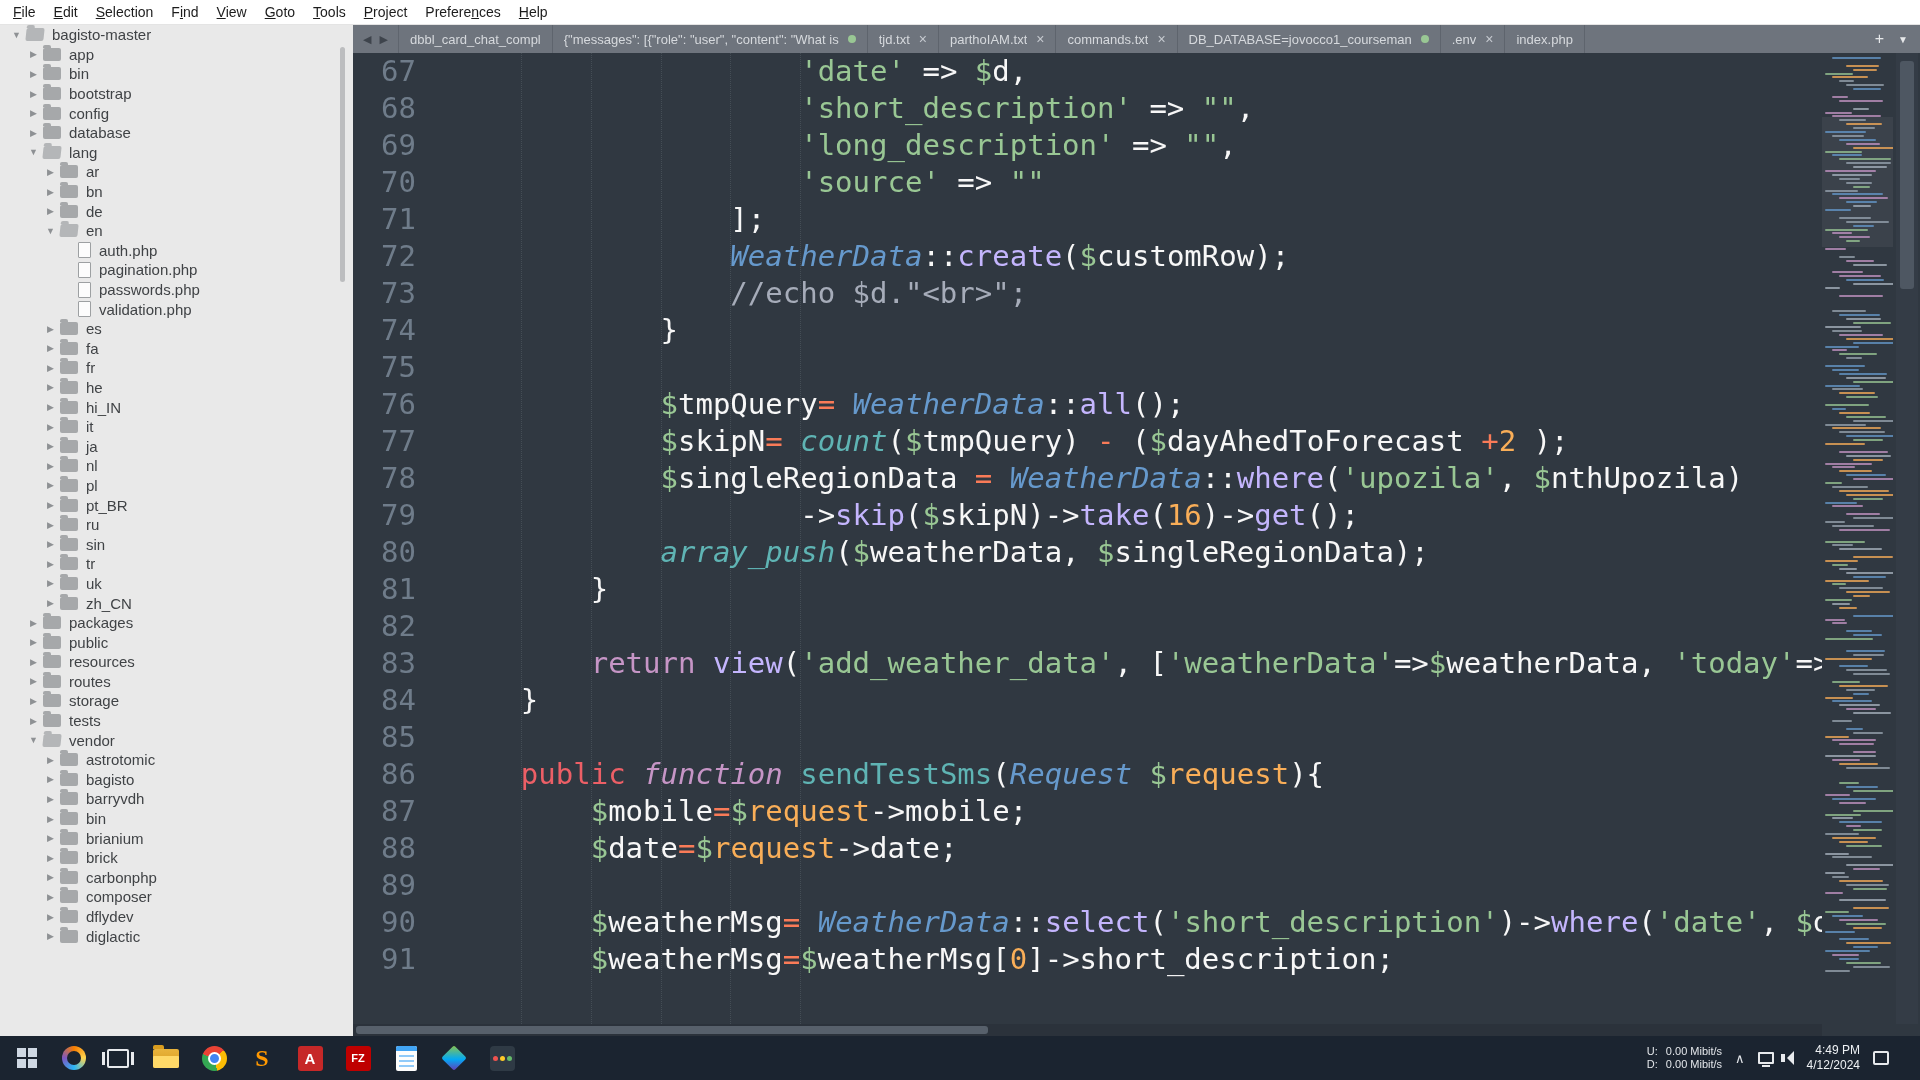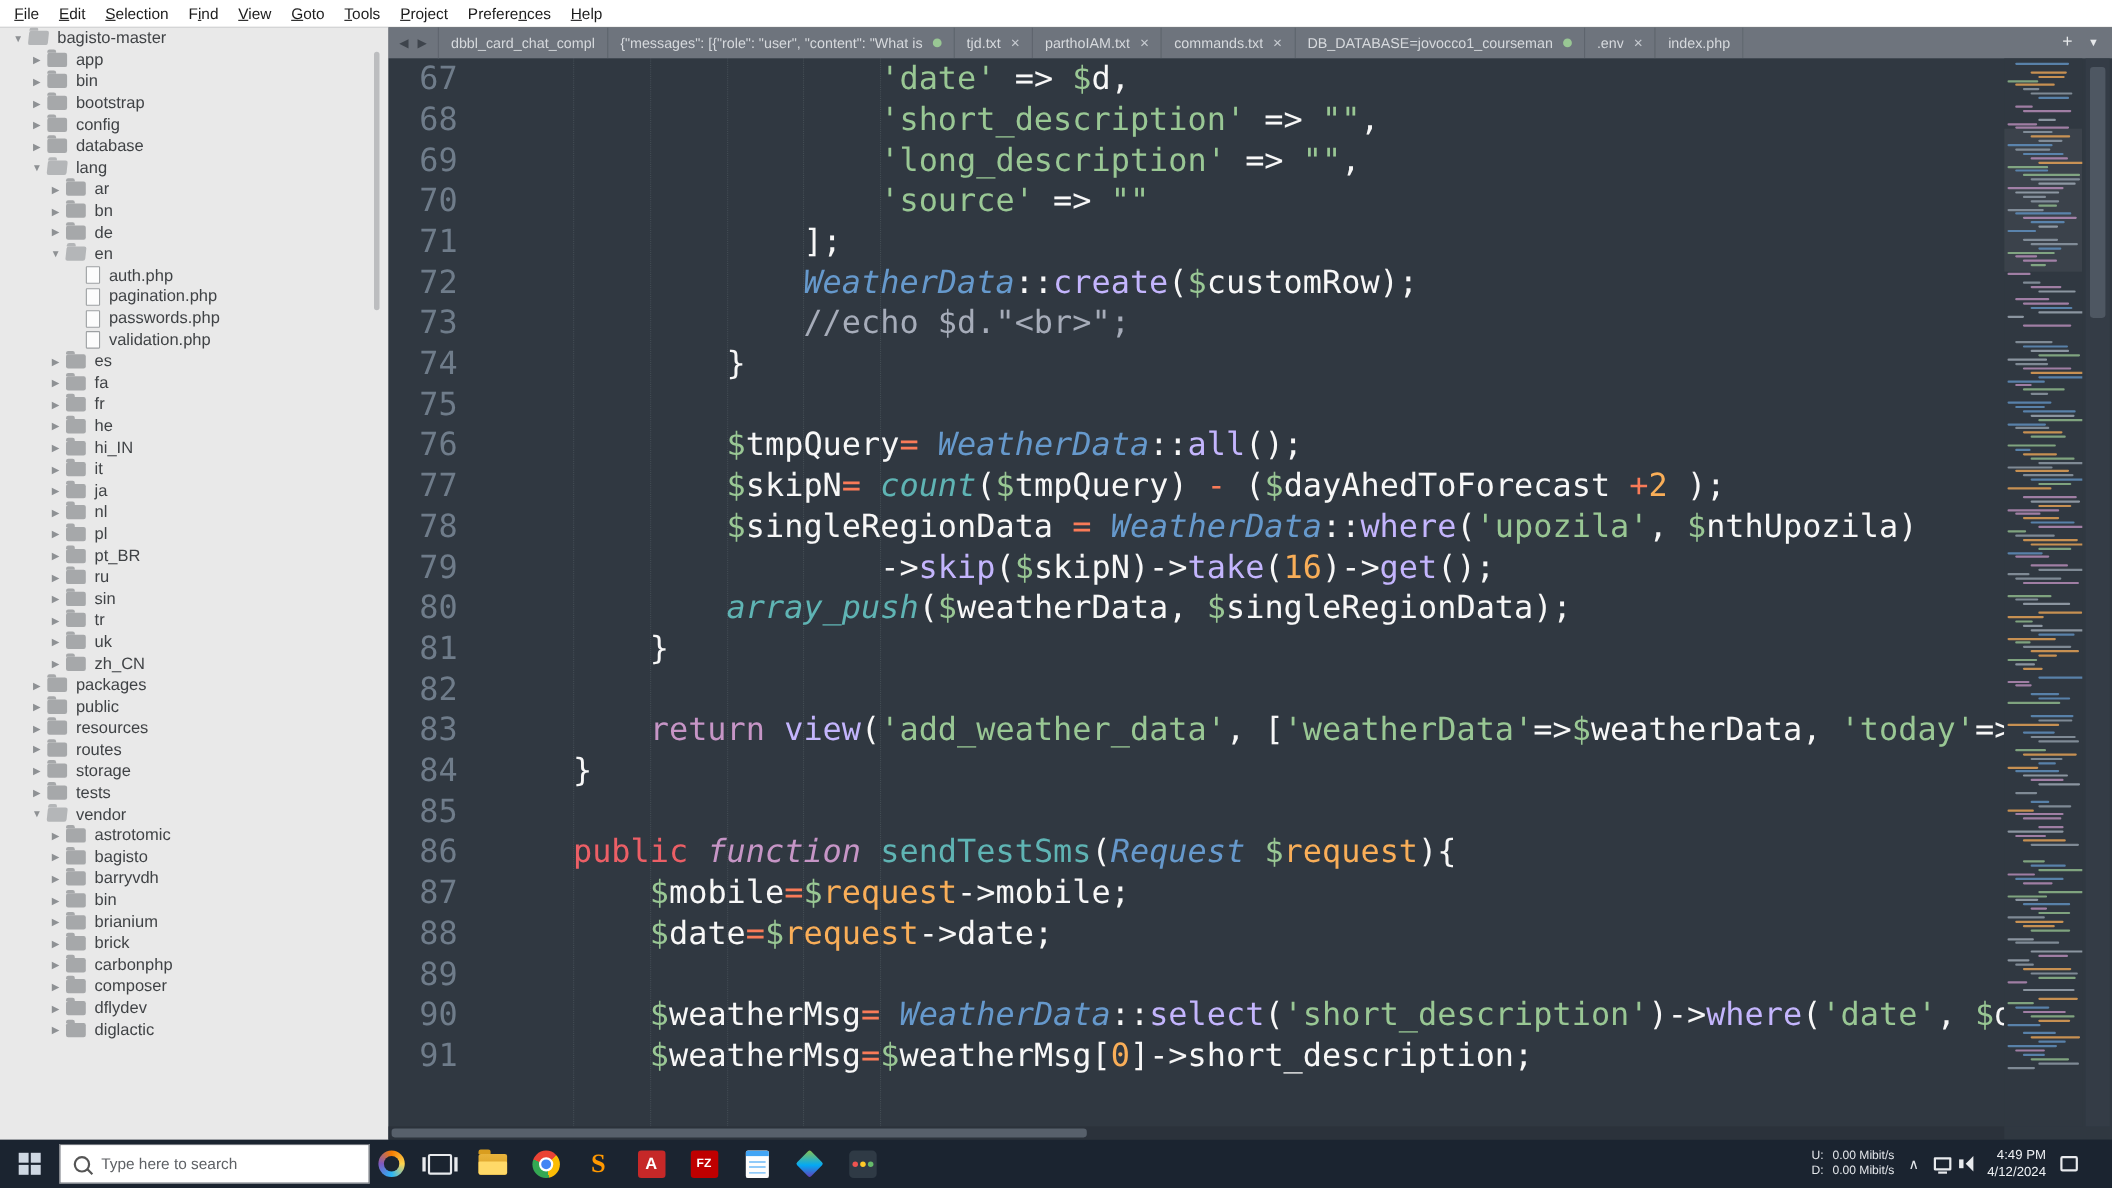--- a/index.html
+++ b/index.html
@@ -678,24 +678,20 @@
 
   <div class="taskbar">
     <div class="start">
       <span class="winlogo">
           <i></i>
           <i></i>
           <i></i>
           <i></i>
         </span>
     </div>
-    <div class="searchbox">
-      <span class="mag"></span>
-      <span>Type here to search</span>
-    </div>
     <div class="cortana"></div>
     <div class="tb-apps" id="tbapps">
         <div class="tb-btn">
           <span class="g-taskview"></span>
         </div>
         <div class="tb-btn">
           <span class="g-folder2"></span>
         </div>
         <div class="tb-btn">
           <span class="g-chrome"></span>

